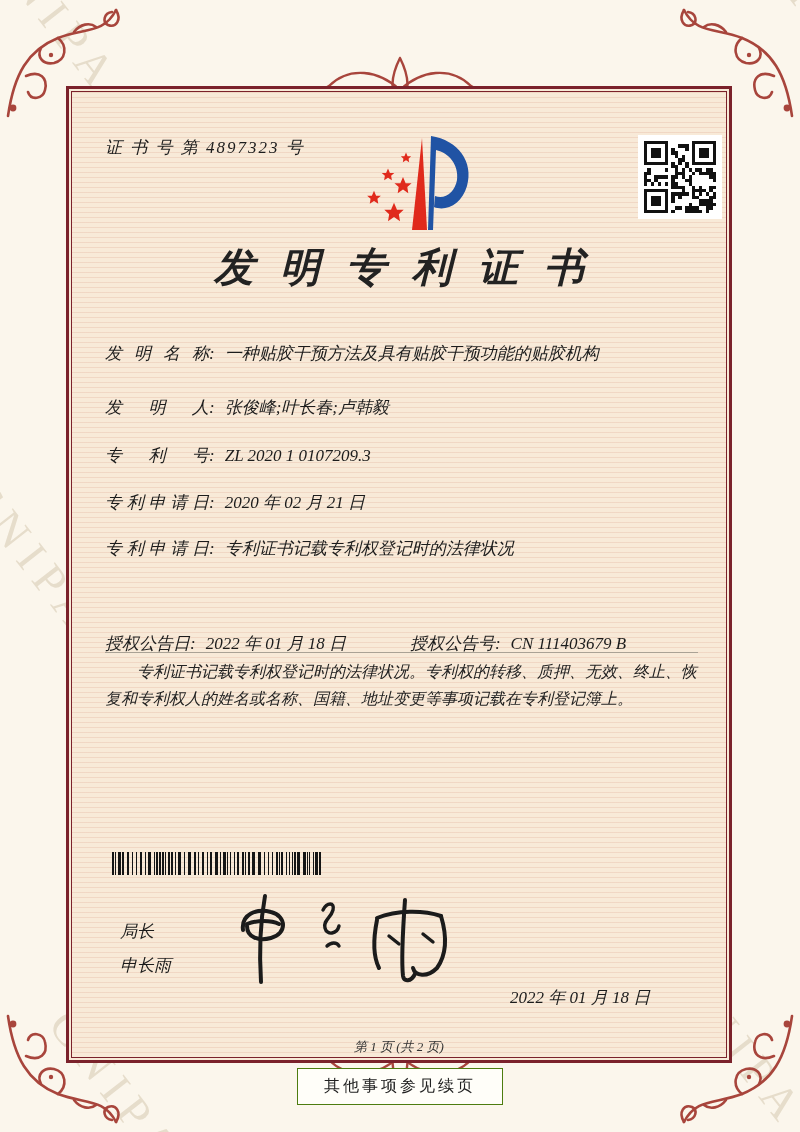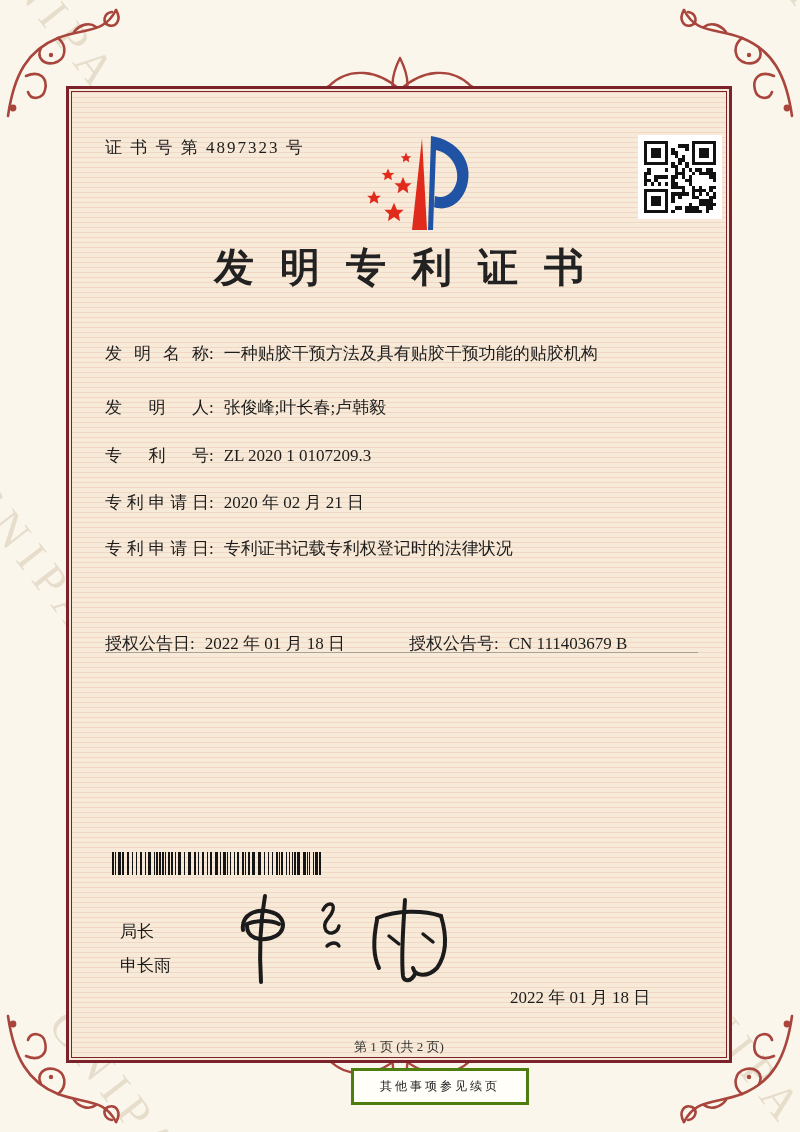--- a/index.html
+++ b/index.html
@@ -30,21 +30,21 @@
     border:3px solid #7b222b;box-sizing:border-box;
     background:#f8ead8;
   }
   .frame-inner{
     position:absolute;inset:2px;border:1px solid #7b222b;
     background:
       repeating-linear-gradient(180deg,
         rgba(214,148,126,0.22) 0px, rgba(214,148,126,0.22) 1px,
         rgba(0,0,0,0) 1px, rgba(0,0,0,0) 5px);
   }
-  .content{position:absolute;inset:0;font-size:17px;}
+  .content{position:absolute;inset:0;font-size:17px;font-style:italic;}
 
   
   .cert-no{position:absolute;left:33px;top:44px;font-size:17px;letter-spacing:2px;}
   .logo{position:absolute;left:278px;top:36px;width:150px;height:118px;}
   .qr{position:absolute;left:566px;top:43px;width:84px;height:84px;background:#fff;
       display:flex;align-items:center;justify-content:center;}
   .qr svg{width:72px;height:72px;}
   .title{
     position:absolute;left:0;right:-26px;top:148px;text-align:center;
     font-size:40px;font-weight:bold;letter-spacing:26px;color:#222;
@@ -76,22 +76,22 @@
   .sig-name{position:absolute;left:48px;top:862px;font-size:17px;
             font-family:"Liberation Sans","DejaVu Sans",sans-serif;}
   .signature{position:absolute;left:150px;top:796px;width:250px;height:100px;}
   .issue-date{position:absolute;left:438px;top:894px;font-size:17px;}
 
   .page-indicator{position:absolute;left:0;right:0;top:946px;text-align:center;font-size:13px;color:#333;}
 
   
   .footer-note{
     position:absolute;left:50%;top:1068px;transform:translateX(-50%);
-    background:#fffef9;border:3px solid #4d7c0f;
-    padding:7px 26px;font-size:12px;color:#222;letter-spacing:3px;white-space:nowrap;margin-left:40px;
+    background:#fffef9;border:1px solid #4d7c0f;
+    padding:7px 26px;font-size:16px;color:#222;letter-spacing:3px;white-space:nowrap;
   }
 </style>
 </head>
 <body>
 
 <div class="page">
 
   <div class="wm" style="left:-38px;top:-12px">CNIPA</div>
   <div class="wm" style="left:712px;top:-34px">CNIPA</div>
   <div class="wm" style="left:462px;top:300px">CNIPA</div>
@@ -415,20 +415,21 @@
         <div class="row r5">
           <span class="flabel">专利申请日</span><span class="colon">:</span><span class="fvalue">专利证书记载专利权登记时的法律状况</span>
         </div>
         <div class="row r7">
           <span>授权公告日</span><span class="colon">:</span><span>2022 年 01 月 18 日</span><span class="grant2">授权公告号</span><span class="colon">:</span><span>CN 111403679 B</span>
         </div>
 
         <div class="divider"></div>
 
         <div class="paras">
+          <p>专利证书记载专利权登记时的法律状况。专利权的转移、质押、无效、终止、恢复和专利权人的姓名或名称、国籍、地址变更等事项记载在专利登记簿上。</p>
         </div>
 
         <div class="barcode" id="barcode">
             <span style="width: 2px; background: rgb(21, 21, 21); margin-right: 1px;"></span>
             <span style="width: 1px; background: rgb(21, 21, 21); margin-right: 2px;"></span>
             <span style="width: 3px; background: rgb(21, 21, 21); margin-right: 1px;"></span>
             <span style="width: 2px; background: rgb(21, 21, 21); margin-right: 3px;"></span>
             <span style="width: 2px; background: rgb(21, 21, 21); margin-right: 3px;"></span>
             <span style="width: 1px; background: rgb(21, 21, 21); margin-right: 3px;"></span>
             <span style="width: 1px; background: rgb(21, 21, 21); margin-right: 3px;"></span>

